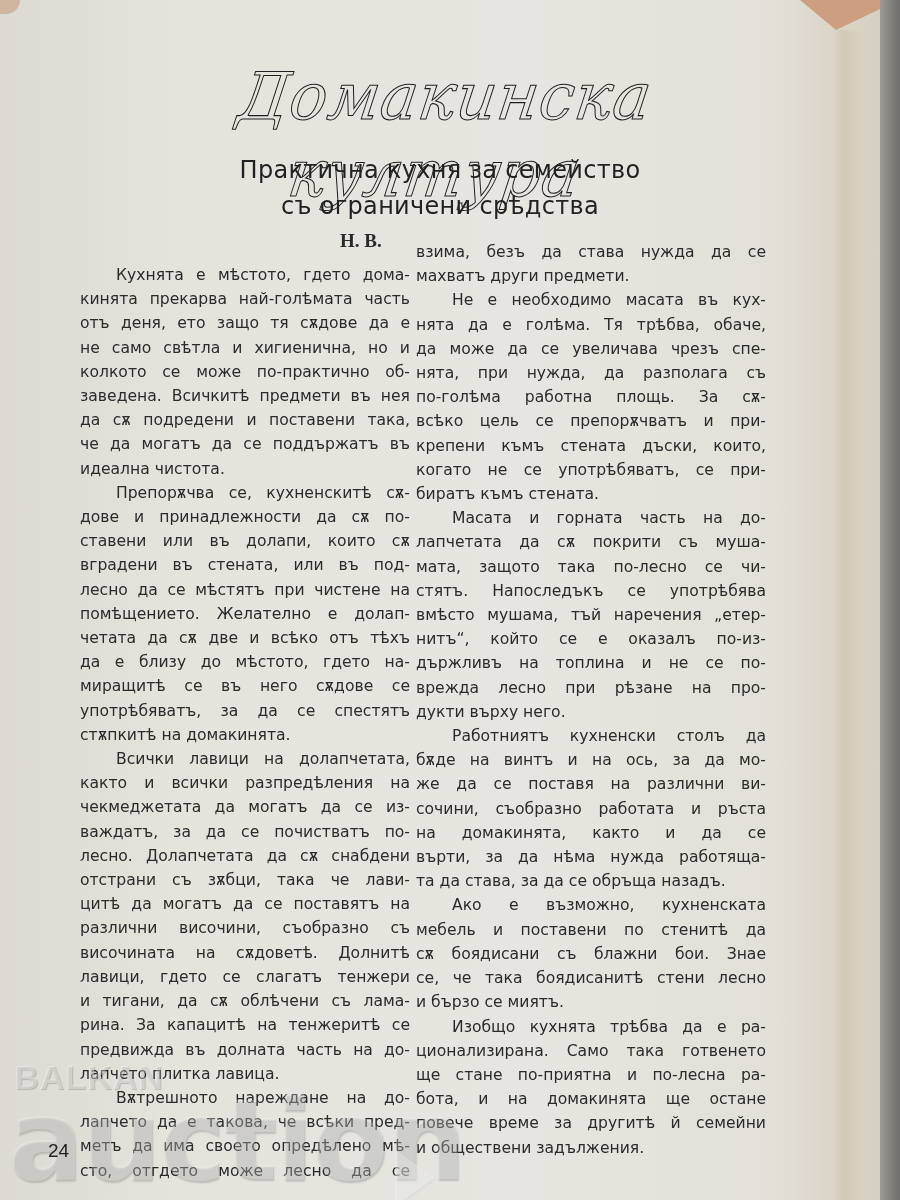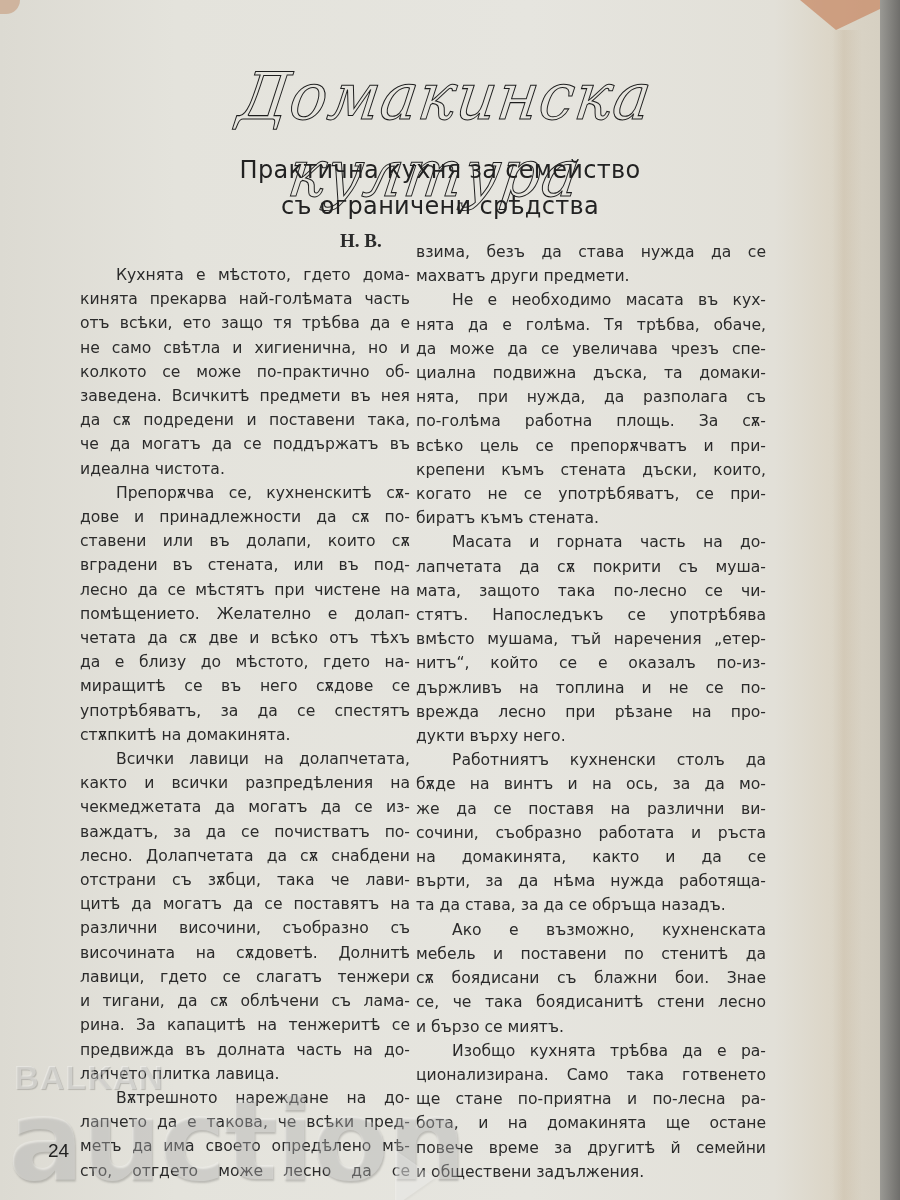--- a/index.html
+++ b/index.html
@@ -91,21 +91,21 @@
   <div class="headline">
     <div>Практична кухня за семейство</div>
     <div>съ ограничени срѣдства</div>
   </div>
 
   <div class="author">Н. В.</div>
 
   <div class="column col-left" id="col-left">
       <span class="line indent">Кухнята е мѣстото, гдето дома-</span>
       <span class="line">кинята прекарва най-голѣмата часть</span>
-      <span class="line">отъ всѣки, ето защо тя трѣбва да е</span>
+      <span class="line">отъ деня, ето защо тя сѫдове да е</span>
       <span class="line">не само свѣтла и хигиенична, но и</span>
       <span class="line">колкото се може по-практично об-</span>
       <span class="line">заведена. Всичкитѣ предмети въ нея</span>
       <span class="line">да сѫ подредени и поставени така,</span>
       <span class="line">че да могатъ да се поддържатъ въ</span>
       <span class="line last">идеална чистота.</span>
       <span class="line indent">Препорѫчва се, кухненскитѣ сѫ-</span>
       <span class="line">дове и принадлежности да сѫ по-</span>
       <span class="line">ставени или въ долапи, които сѫ</span>
       <span class="line">вградени въ стената, или въ под-</span>
@@ -134,21 +134,20 @@
       <span class="line">лапчето да е такова, че всѣки пред-</span>
       <span class="line">метъ да има своето опредѣлено мѣ-</span>
       <span class="line">сто, отгдето може лесно да се</span>
     </div>
   <div class="column col-right" id="col-right">
       <span class="line">взима, безъ да става нужда да се</span>
       <span class="line last">махватъ други предмети.</span>
       <span class="line indent">Не е необходимо масата въ кух-</span>
       <span class="line">нята да е голѣма. Тя трѣбва, обаче,</span>
       <span class="line">да може да се увеличава чрезъ спе-</span>
-      <span class="line">циална подвижна дъска, та домаки-</span>
       <span class="line">нята, при нужда, да разполага съ</span>
       <span class="line">по-голѣма работна площь. За сѫ-</span>
       <span class="line">всѣко цель се препорѫчватъ и при-</span>
       <span class="line">крепени къмъ стената дъски, които,</span>
       <span class="line">когато не се употрѣбяватъ, се при-</span>
       <span class="line last">биратъ къмъ стената.</span>
       <span class="line indent">Масата и горната часть на до-</span>
       <span class="line">лапчетата да сѫ покрити съ муша-</span>
       <span class="line">мата, защото така по-лесно се чи-</span>
       <span class="line">стятъ. Напоследъкъ се употрѣбява</span>

